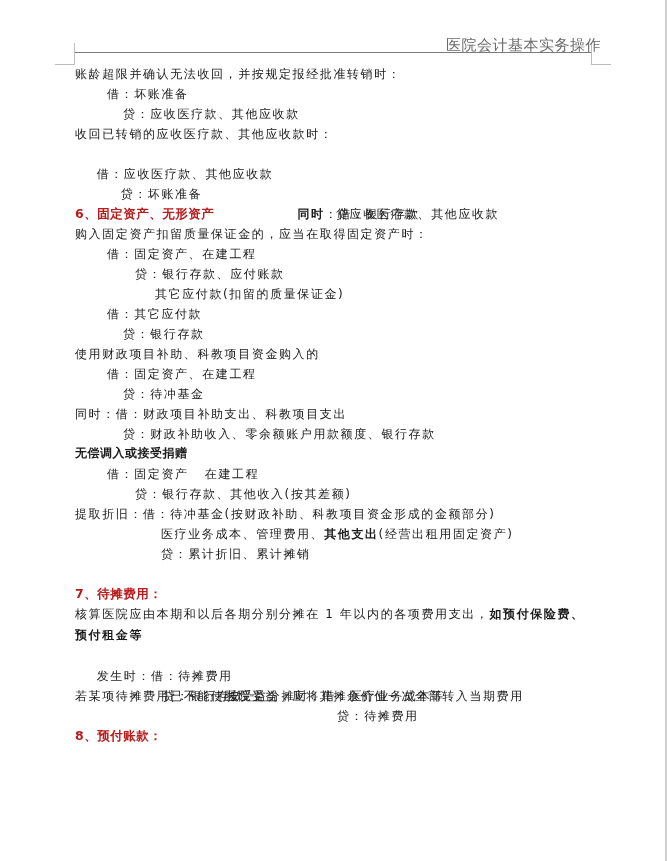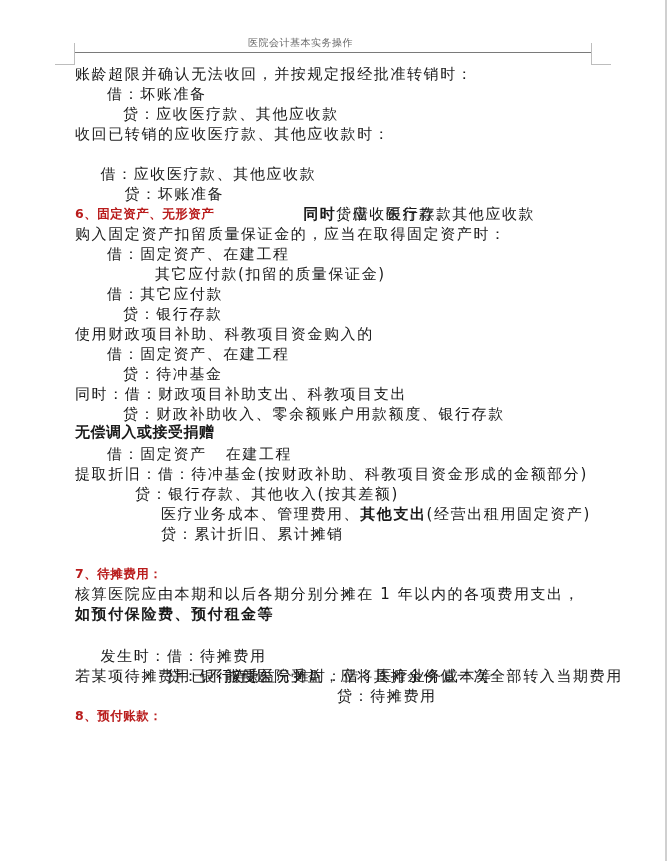--- a/index.html
+++ b/index.html
@@ -1,24 +1,24 @@
 <!DOCTYPE html>
 <html><head>
 <meta charset="utf-8">
 <style>
   html, body { margin:0; padding:0; }
   body { width:667px; height:861px; background:#ffffff; position:relative; overflow:hidden;
          font-family:"DejaVu Sans", "Liberation Sans", sans-serif; color:#1a1a1a; }
   .page-edge { position:absolute; right:0; top:0; width:2px; height:861px; background:#d0d0d0; }
   .crop { position:absolute; background:#bdbdbd; }
-  .header-title { position:absolute; top:36px; left:0; width:601px; text-align:center;
-                  font-size:10px; color:#6a6a6a; letter-spacing:0.5px; }
+  .header-title { position:absolute; top:36px; left:0; width:601px; text-align:right;
+                  font-size:15px; color:#6a6a6a; letter-spacing:0.5px; }
   .header-line { position:absolute; top:52px; left:75px; width:516px; height:1px; background:#7a7a7a; }
   .content { position:absolute; top:64px; left:75px; width:520px; }
-  .line { font-size:15px; line-height:20px; height:20px; white-space:pre; letter-spacing:1.6px; }
+  .line { font-size:12px; line-height:20px; height:20px; white-space:pre; letter-spacing:1.6px; }
   .line.wrap { white-space:normal; height:auto; }
   .heading { color:#b91c1c; font-weight:bold; font-size:12.5px; letter-spacing:0.5px;
              line-height:20px; height:20px; }
   .gap { height:20px; }
   .b { font-weight:bold;font-family:Liberation Mono, monospace; }
   .ind1 { padding-left:32px; }
   .ind2 { padding-left:48px; }
   .ind3 { padding-left:60px; }
   .ind4 { padding-left:80px; }
   .ind5 { padding-left:86px; }
@@ -54,32 +54,33 @@
   <div class="line rel">
     <span class="ind6">贷：坏账准备</span>
     <span class="col2" style="left:235px;margin-left:26px;">贷应收医疗款、其他应收款</span>
   </div>
 
   <div class="gap"></div>
 
   <div class="heading">6、固定资产、无形资产</div>
   <div class="line">购入固定资产扣留质量保证金的，应当在取得固定资产时：</div>
   <div class="line ind1">借：固定资产、在建工程</div>
+  <div class="line ind3">贷：银行存款、应付账款</div>
   <div class="line ind4">其它应付款(扣留的质量保证金)</div>
   <div class="line ind1">借：其它应付款</div>
   <div class="line ind2">贷：银行存款</div>
   <div class="line">使用财政项目补助、科教项目资金购入的</div>
   <div class="line ind1">借：固定资产、在建工程</div>
   <div class="line ind2">贷：待冲基金</div>
   <div class="line">同时：借：财政项目补助支出、科教项目支出</div>
   <div class="line ind2">贷：财政补助收入、零余额账户用款额度、银行存款</div>
   <div class="line b" style="letter-spacing:0.5px;">无偿调入或接受捐赠</div>
   <div class="line ind1">借：固定资产   在建工程</div>
+  <div class="line ind3">贷：银行存款、其他收入(按其差额)</div>
   <div class="line">提取折旧：借：待冲基金(按财政补助、科教项目资金形成的金额部分)</div>
-  <div class="line ind3">贷：银行存款、其他收入(按其差额)</div>
   <div class="line ind5"><span>医疗业务成本、管理费用、</span><span class="b">其他支出</span><span>(经营出租用固定资产)</span></div>
   <div class="line ind5">贷：累计折旧、累计摊销</div>
 
   <div class="gap"></div>
 
   <div class="heading">7、待摊费用：</div>
   <div class="line wrap"><span>核算医院应由本期和以后各期分别分摊在 1 年以内的各项费用支出，</span><span class="b">如预付保险费、预付租金等</span></div>
   <div class="line rel">
     <span>发生时：借：待摊费用</span>
     <span class="col2" style="left:152px;">按受益分摊时：借：医疗业务成本等</span>

